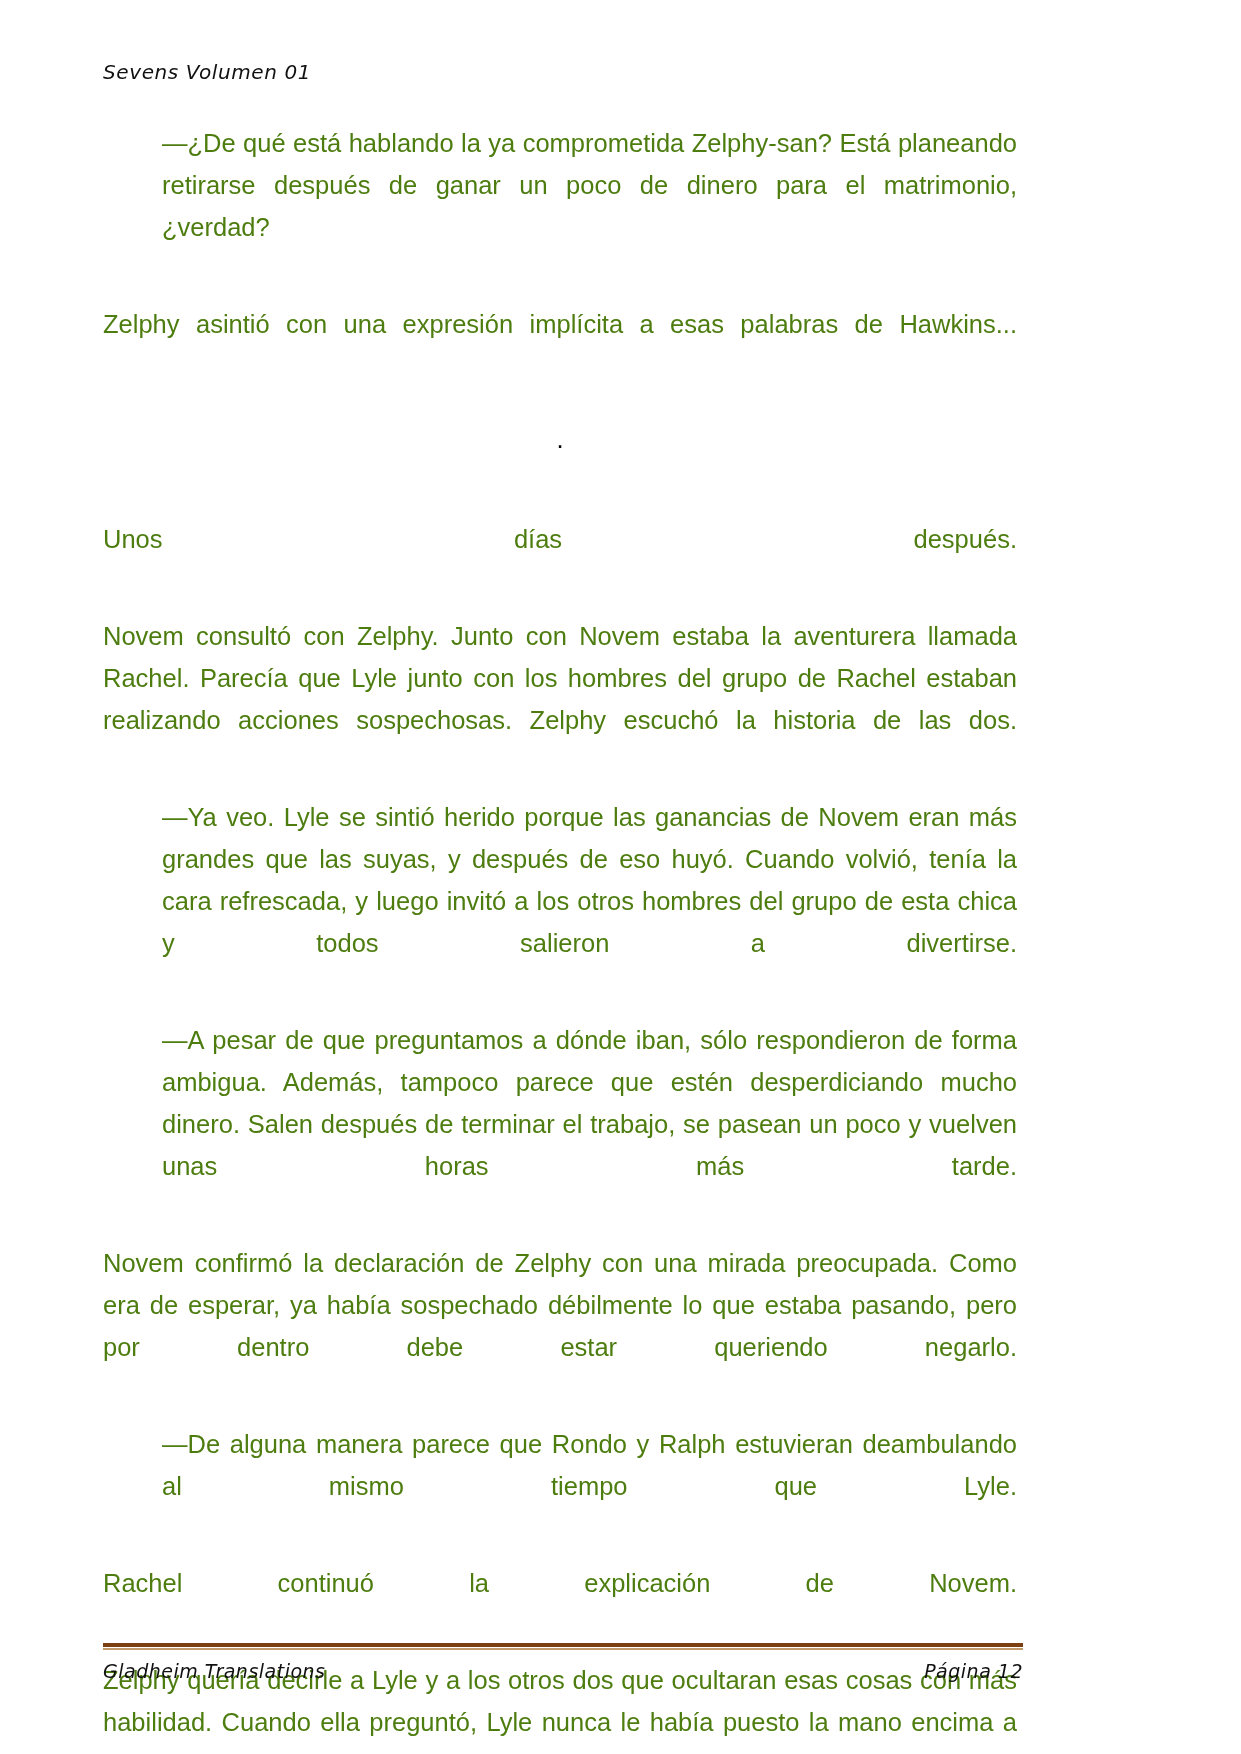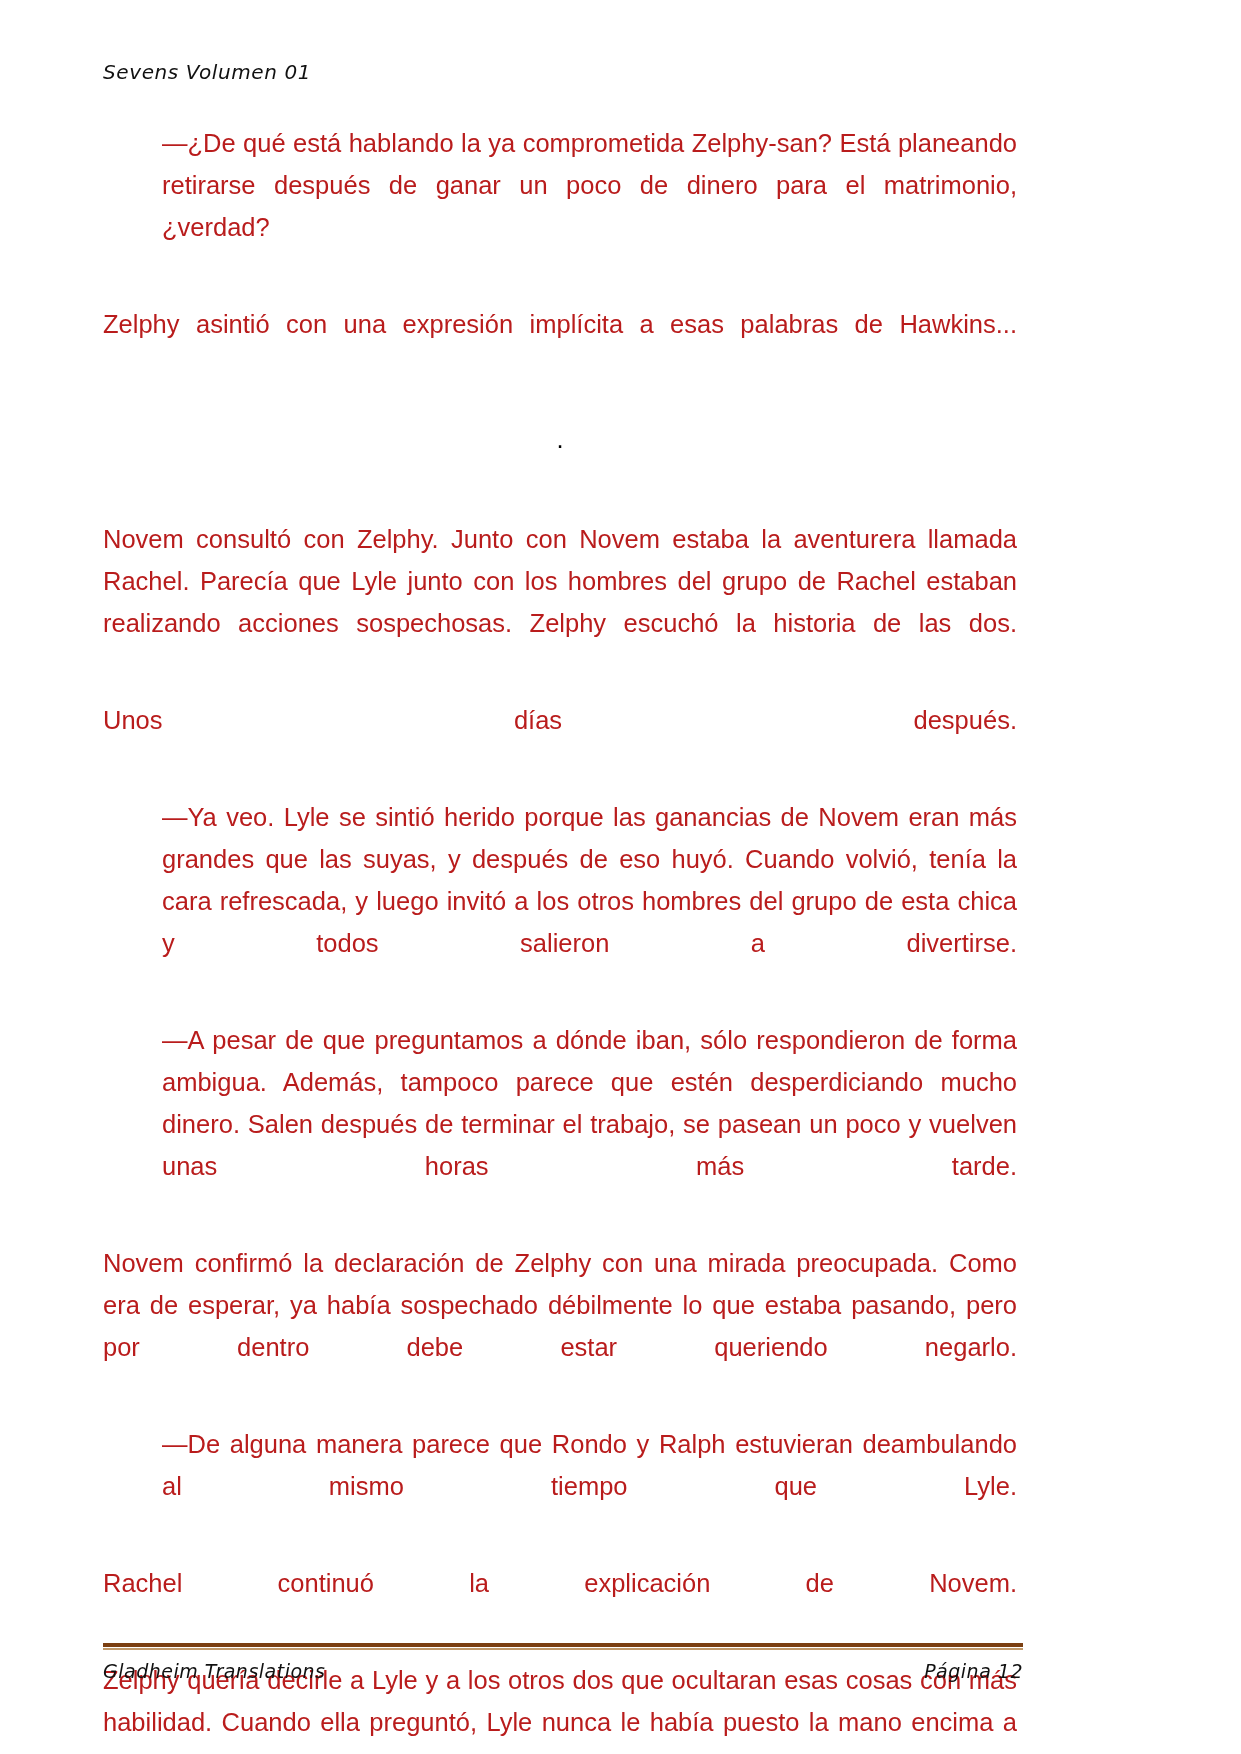--- a/index.html
+++ b/index.html
@@ -48,21 +48,21 @@
     width: 914px;
   }
 
   p.para {
     margin: 0 0 13px 0;
     font-size: 25.5px;
     line-height: 42px;
     text-align: justify;
     text-justify: inter-word;
     hyphens: none;
-    color: #b91c1c;
+    color: #4d7c0f;
   }
 
   
   p.dialogue {
     margin-left: 59px;
     margin-right: 0px;
     text-indent: 0;
   }
 
   
@@ -139,23 +139,23 @@
   <div class="content">
 
     <p class="para dialogue">—¿De qué está hablando la ya comprometida Zelphy-san? Está planeando retirarse después de ganar un poco de dinero para el matrimonio, ¿verdad?</p>
 
     <p class="para narration">Zelphy asintió con una expresión implícita a esas palabras de Hawkins...</p>
 
     <div class="scene-break">
       <div class="dot">.</div>
     </div>
 
+    <p class="para narration">Unos días después.</p>
+
     <p class="para narration">Novem consultó con Zelphy. Junto con Novem estaba la aventurera llamada Rachel. Parecía que Lyle junto con los hombres del grupo de Rachel estaban realizando acciones sospechosas. Zelphy escuchó la historia de las dos.</p>
-
-    <p class="para narration">Unos días después.</p>
 
     <p class="para dialogue">—Ya veo. Lyle se sintió herido porque las ganancias de Novem eran más grandes que las suyas, y después de eso huyó. Cuando volvió, tenía la cara refrescada, y luego invitó a los otros hombres del grupo de esta chica y todos salieron a divertirse.</p>
 
     <p class="para dialogue">—A pesar de que preguntamos a dónde iban, sólo respondieron de forma ambigua. Además, tampoco parece que estén desperdiciando mucho dinero. Salen después de terminar el trabajo, se pasean un poco y vuelven unas horas más tarde.</p>
 
     <p class="para narration">Novem confirmó la declaración de Zelphy con una mirada preocupada. Como era de esperar, ya había sospechado débilmente lo que estaba pasando, pero por dentro debe estar queriendo negarlo.</p>
 
     <p class="para dialogue">—De alguna manera parece que Rondo y Ralph estuvieran deambulando al mismo tiempo que Lyle.</p>
 
     <p class="para narration">Rachel continuó la explicación de Novem.</p>

